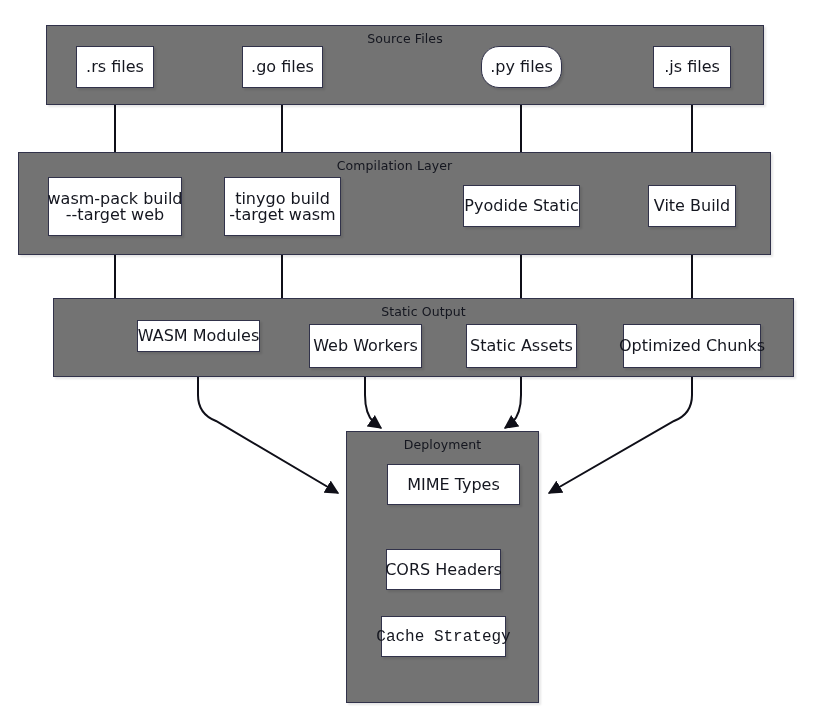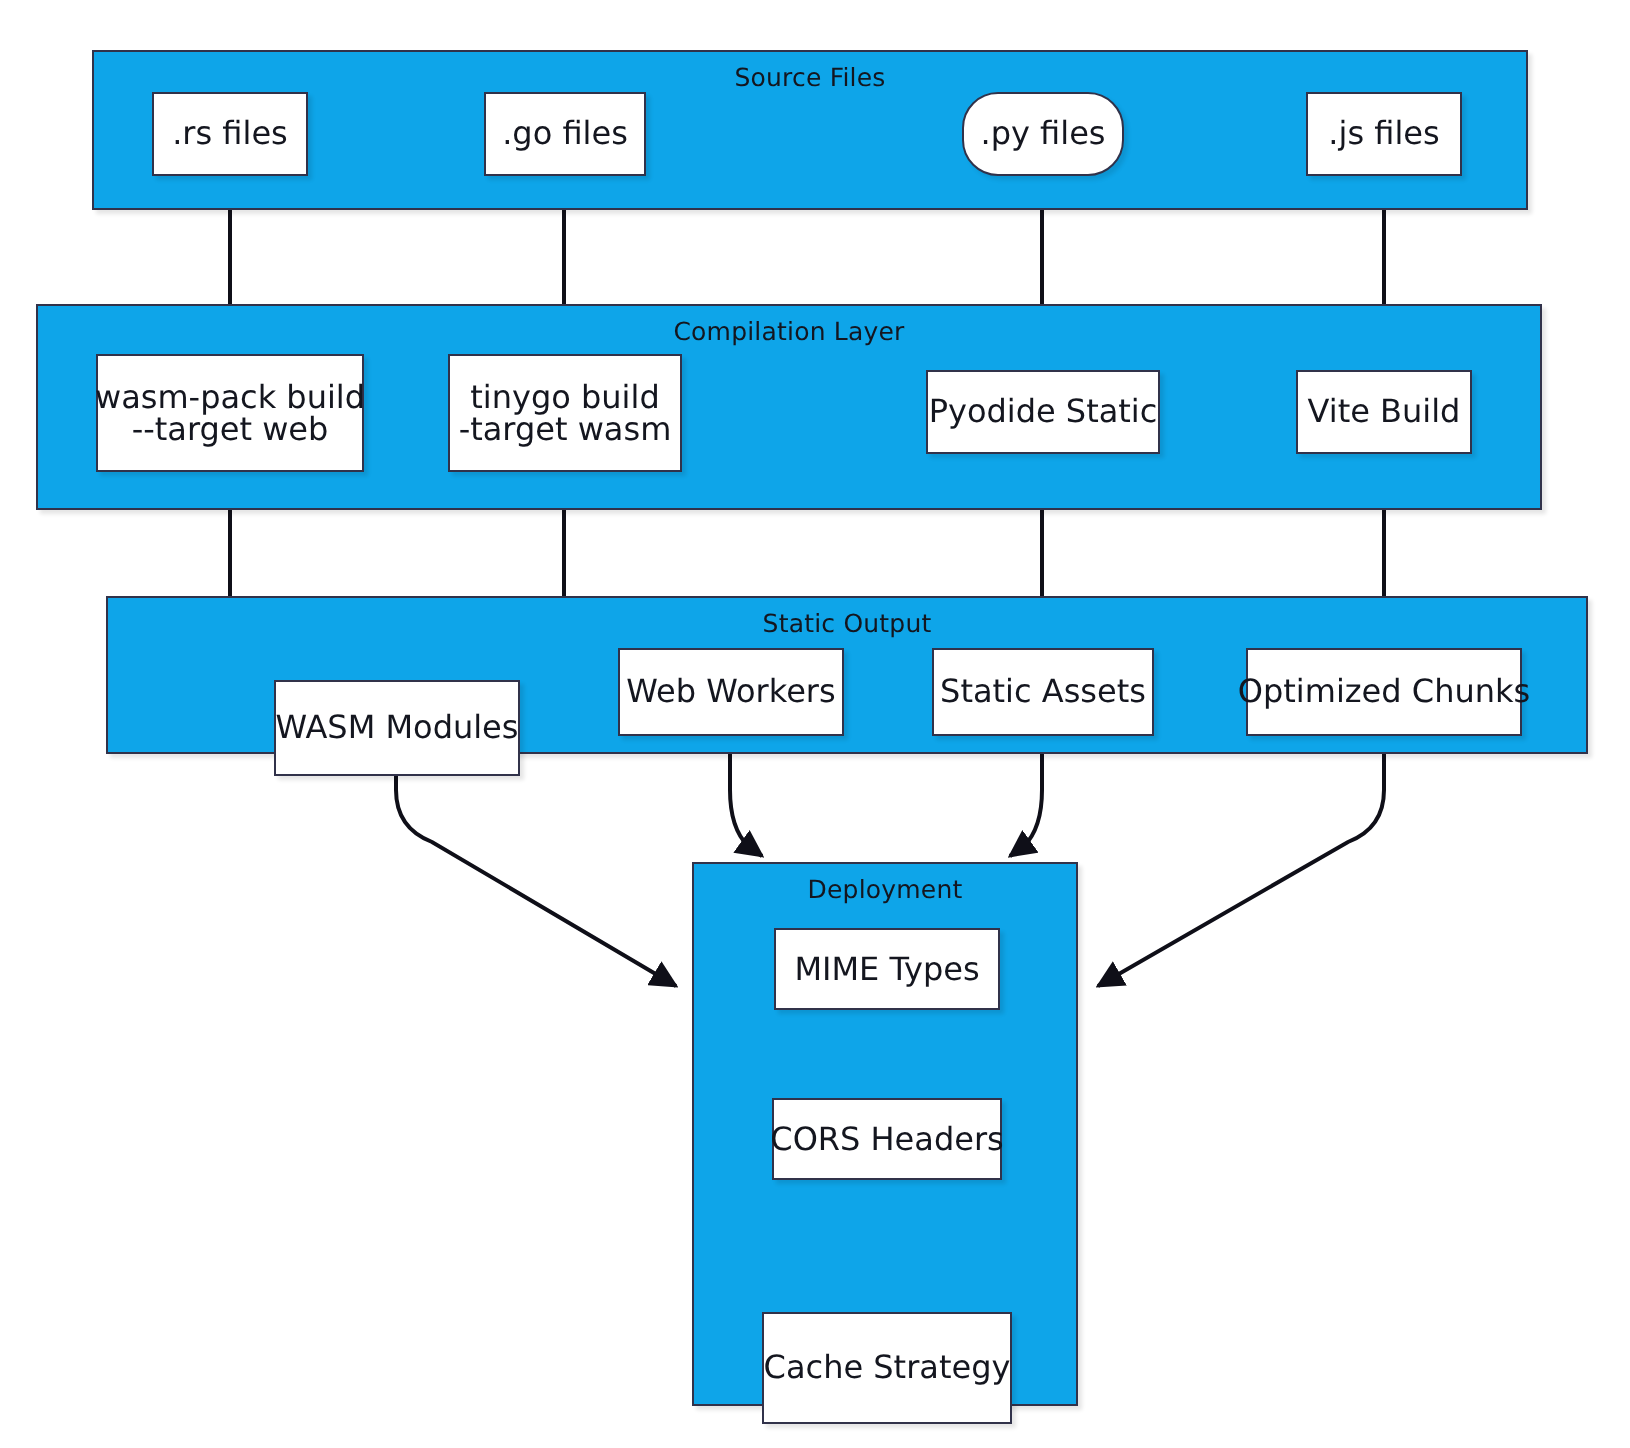--- a/index.html
+++ b/index.html
@@ -21,21 +21,21 @@
   svg#edges {
     position: absolute;
     left: 0;
     top: 0;
     width: 815px;
     height: 724px;
     pointer-events: none;
   }
   .cluster {
     position: absolute;
-    background: #0ea5e9;
+    background: #737373;
     border: 1.4px solid #31324a;
     box-sizing: border-box;
     box-shadow: 2px 2px 2px rgba(0,0,0,0.10);
   }
   .cluster-title {
     position: absolute;
     left: 0;
     right: 0;
     top: 6px;
     text-align: center;
@@ -121,39 +121,39 @@
   <div class="node" style="left:463px; top:185px; width:117px; height:42px;">
     <span class="ln">Pyodide Static</span>
   </div>
   <div class="node" style="left:648px; top:185px; width:88px; height:42px;">
     <span class="ln">Vite Build</span>
   </div>
 
   <div class="cluster" style="left:53px; top:298px; width:741px; height:79px;">
     <div class="cluster-title">Static Output</div>
   </div>
-  <div class="node" style="left:137px; top:340px; width:123px; height:48px;">
+  <div class="node" style="left:137px; top:320px; width:123px; height:32px;">
     <span class="ln">WASM Modules</span>
   </div>
   <div class="node" style="left:309px; top:324px; width:113px; height:44px;">
     <span class="ln">Web Workers</span>
   </div>
   <div class="node" style="left:466px; top:324px; width:111px; height:44px;">
     <span class="ln">Static Assets</span>
   </div>
   <div class="node" style="left:623px; top:324px; width:138px; height:44px;">
     <span class="ln">Optimized Chunks</span>
   </div>
 
   <div class="cluster" style="left:346px; top:431px; width:193px; height:272px;">
     <div class="cluster-title">Deployment</div>
   </div>
-  <div class="node" style="left:387px; top:464px; width:113px; height:41px;">
+  <div class="node" style="left:387px; top:464px; width:133px; height:41px;">
     <span class="ln">MIME Types</span>
   </div>
   <div class="node" style="left:386px; top:549px; width:115px; height:41px;">
     <span class="ln">CORS Headers</span>
   </div>
-  <div class="node" style="left:381px; top:656px; width:125px; height:56px;">
+  <div class="node" style="left:381px; top:616px; width:125px; height:41px;font-family:Liberation Mono, monospace;">
     <span class="ln">Cache Strategy</span>
   </div>
 
 </div>
 
 </body></html>

